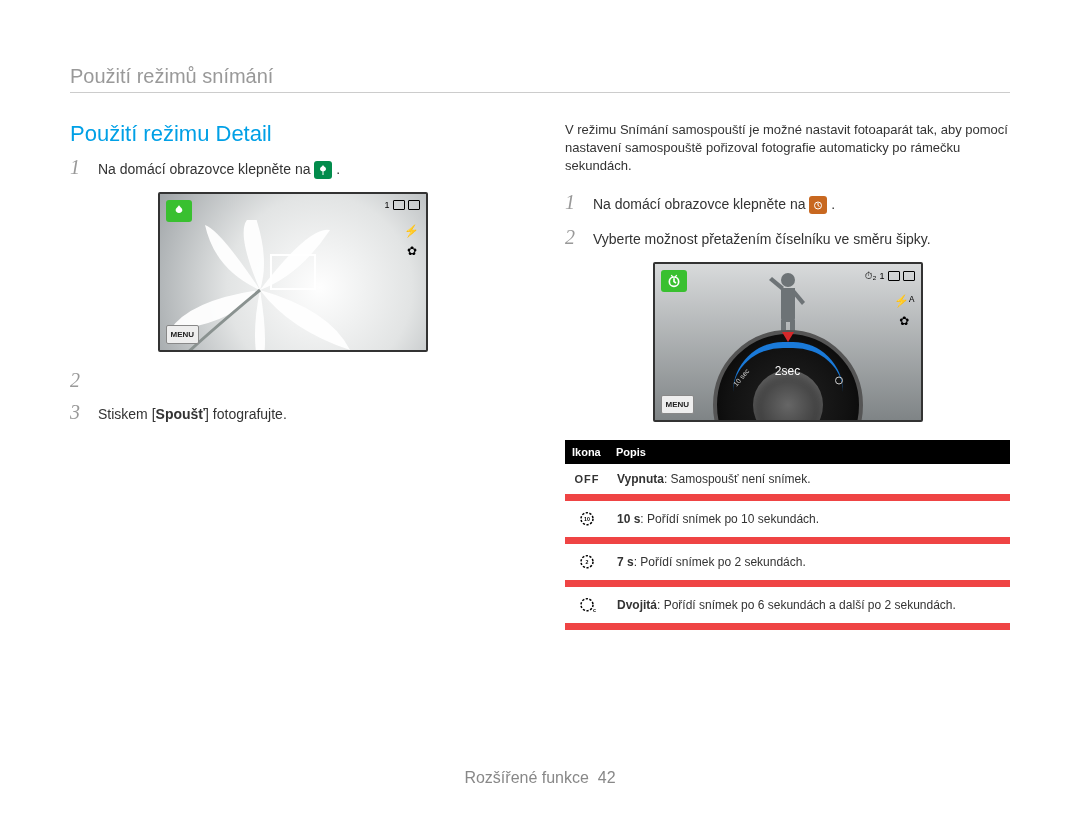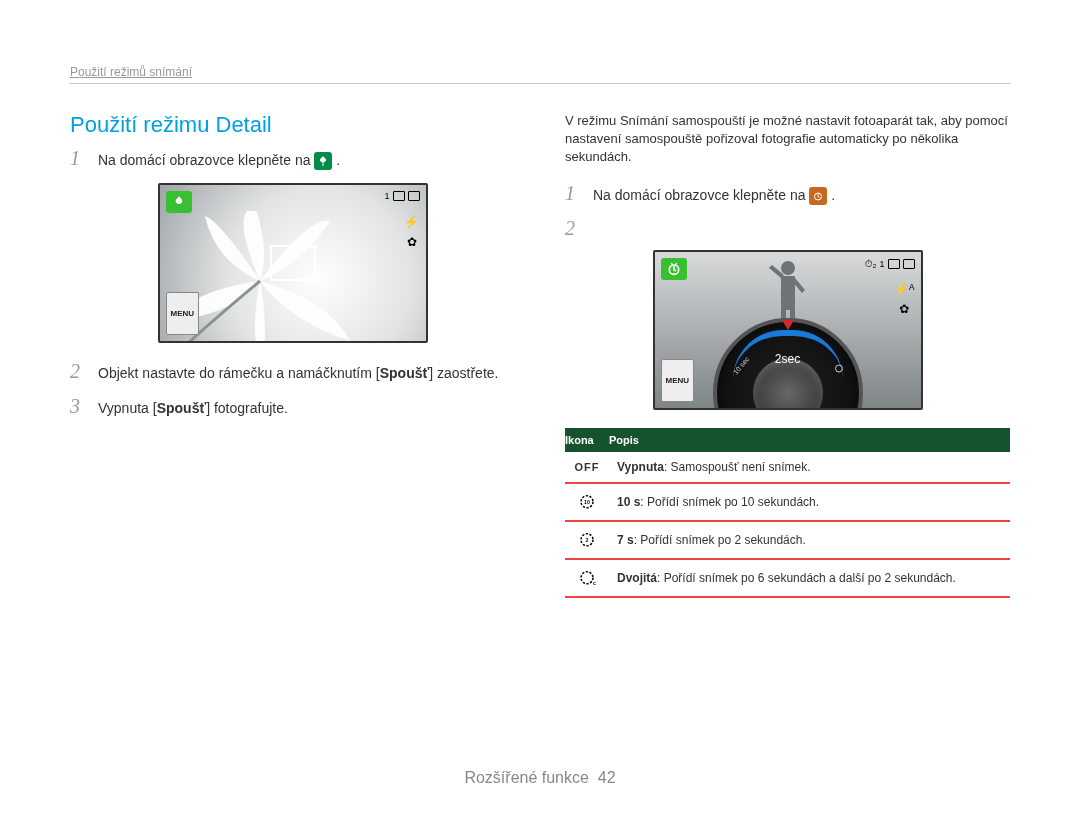--- a/index.html
+++ b/index.html
@@ -1,54 +1,54 @@
 <!DOCTYPE html>
 <html><head>
 <meta charset="utf-8">
 <style>
   * { box-sizing: border-box; margin: 0; padding: 0; }
   body { font-family: Arial, sans-serif; background: #fff; width: 1080px; height: 815px; position: relative; color: #555; }
   .page { padding: 65px 70px 30px 70px; }
-  .breadcrumb { font-size: 12px; color: #999; border-bottom: 1px solid #ccc; padding-bottom: 4px; margin-bottom: 28px; text-decoration: underline; }
+  .breadcrumb { font-size: 20px; color: #999; border-bottom: 1px solid #ccc; padding-bottom: 4px; margin-bottom: 28px; }
   .columns { display: flex; gap: 50px; }
   .col { flex: 1; }
   h2 { color: #00a0e6; font-size: 22px; font-weight: 400; margin-bottom: 10px; }
   .intro { font-size: 13px; color: #333; line-height: 1.4; margin-bottom: 16px; }
   .step { display: flex; gap: 10px; margin-bottom: 12px; font-size: 14px; color: #333; }
   .step-num { font-style: italic; font-size: 20px; color: #999; font-family: Georgia, serif; line-height: 1; min-width: 18px; }
   .step-text { line-height: 1.5; padding-top: 2px; }
   .step-text b { font-weight: bold; }
   .mini-icon { display: inline-flex; width: 18px; height: 18px; background: #028c4c; border-radius: 3px; vertical-align: middle; align-items: center; justify-content: center; }
   .mini-icon.orange { background: #c86820; }
   .mini-icon svg { width: 12px; height: 12px; }
   .figure { display: flex; justify-content: center; margin: 10px 0 18px 0; }
   .screen { width: 270px; height: 160px; background: radial-gradient(circle at 60% 60%, #fefefe 0%, #e2e4e4 50%, #9fa4a7 100%); border: 2px solid #333; position: relative; border-radius: 2px; overflow: hidden; }
   .mode-badge { position: absolute; top: 6px; left: 6px; width: 26px; height: 22px; background: #39c030; border-radius: 3px; display: flex; align-items: center; justify-content: center; }
   .mode-badge svg { width: 16px; height: 16px; }
-  .menu-btn { position: absolute; bottom: 6px; left: 6px; background: #eee; border: 1px solid #888; font-size: 8px; font-weight: bold; padding: 16px 4px; border-radius: 2px; color: #222; }
+  .menu-btn { position: absolute; bottom: 6px; left: 6px; background: #eee; border: 1px solid #888; font-size: 8px; font-weight: bold; padding: 4px 4px; border-radius: 2px; color: #222; }
   .status-row { position: absolute; top: 6px; right: 6px; display: flex; gap: 3px; align-items: center; }
   .status-row span { font-size: 9px; color: #000; }
   .status-ico { width: 12px; height: 10px; border: 1px solid #000; border-radius: 1px; position: relative; }
   .side-icons { position: absolute; right: 6px; top: 30px; display: flex; flex-direction: column; gap: 6px; align-items: center; }
   .side-icons span { font-size: 12px; color: #000; }
   .focus-box { position: absolute; top: 50%; left: 50%; transform: translate(-50%, -50%); width: 46px; height: 36px; border: 2px solid #fff; }
   .flower { position: absolute; left: 0; bottom: -10px; width: 200px; height: 140px; }
   .person { position: absolute; left: 50%; transform: translateX(-50%); top: 6px; width: 48px; height: 90px; }
   .dial { position: absolute; bottom: -60px; left: 50%; transform: translateX(-50%); width: 150px; height: 150px; border-radius: 50%; background: radial-gradient(circle at 50% 50%, #222 0%, #111 60%, #000 100%); border: 4px solid #555; }
   .dial-inner { position: absolute; top: 50%; left: 50%; transform: translate(-50%,-50%); width: 70px; height: 70px; border-radius: 50%; background: radial-gradient(circle, #666 0%, #2a2a2a 100%); box-shadow: inset 0 4px 8px rgba(255,255,255,.2); }
   .dial-arc { position: absolute; top: 8px; left: 50%; transform: translateX(-50%); width: 110px; height: 50px; border-top: 6px solid #1a7ad9; border-radius: 55px 55px 0 0; }
   .dial-marker { position: absolute; top: -2px; left: 50%; transform: translateX(-50%); width: 0; height: 0; border-left: 6px solid transparent; border-right: 6px solid transparent; border-top: 10px solid #d4282a; }
   .dial-label { position: absolute; top: 30px; left: 50%; transform: translateX(-50%); color: #fff; font-size: 12px; }
   .dial-opt { position: absolute; color: #ccc; font-size: 7px; }
   .dial-opt.l { left: 14px; top: 40px; transform: rotate(-50deg); }
   .dial-opt.r { right: 14px; top: 40px; }
 
   table.info { width: 100%; border-collapse: collapse; margin-top: 16px; font-size: 12px; }
-  table.info th { background: #14532d; color: #fff; text-align: left; padding: 6px 0; font-weight: bold; font-size: 11px; }
-  table.info td { padding: 8px; border-bottom: 2px solid #ef4444; vertical-align: middle; color: #333; margin-top: 23px; }
+  table.info th { background: #000000; color: #fff; text-align: left; padding: 6px 7px; font-weight: bold; font-size: 11px; }
+  table.info td { padding: 8px; border-bottom: 7px solid #ef4444; vertical-align: middle; color: #333; margin-top: 23px; }
   table.info td.icon-cell { width: 44px; text-align: center; font-weight: bold; font-size: 11px; }
 
   .footer { position: absolute; bottom: 28px; left: 50%; transform: translateX(-50%); font-size: 16px; color: #888; }
 </style>
 </head>
 <body>
 
 <div class="page">
   <div class="breadcrumb">Použití režimů snímání</div>
 
@@ -97,52 +97,50 @@
             <span>⚡</span>
             <span>✿</span>
           </div>
           <div class="focus-box"></div>
           <div class="menu-btn">MENU</div>
         </div>
       </div>
 
       <div class="step">
         <div class="step-num">2</div>
-        <div class="step-text">
-          <span>Objekt nastavte do rámečku a namáčknutím [</span><b>Spoušť</b><span>] zaostřete.</span>
-        </div>
       </div>
 
       <div class="step">
         <div class="step-num">3</div>
         <div class="step-text">
-          <span>Vypnuta [</span><b>Spoušť</b><span>] fotografujte.</span>
+          <span>Stiskem [</span><b>Spoušť</b><span>] fotografujte.</span>
         </div>
       </div>
     </div>
 
     <div class="col">
-      <p class="intro">V režimu Snímání samospouští je možné nastavit fotoaparát tak, aby pomocí nastavení samospouště pořizoval fotografie automaticky po několika sekundách.</p>
+      <p class="intro">V režimu Snímání samospouští je možné nastavit fotoaparát tak, aby pomocí nastavení samospouště pořizoval fotografie automaticky po rámečku sekundách.</p>
 
       <div class="step">
         <div class="step-num">1</div>
         <div class="step-text">
           <span>Na domácí obrazovce klepněte na </span>
           <span class="mini-icon orange">
             <svg viewBox="0 0 24 24" fill="#fff">
                 <circle cx="12" cy="13" r="7" fill="none" stroke="#fff" stroke-width="2"></circle>
                 <path d="M12 8v5l3 2" stroke="#fff" stroke-width="2" fill="none"></path>
               </svg>
           </span>
           <span> .</span>
         </div>
       </div>
 
       <div class="step">
         <div class="step-num">2</div>
+        <div class="step-text">Vyberte možnost přetažením číselníku ve směru šipky.</div>
       </div>
 
       <div class="figure">
         <div class="screen" style="background:linear-gradient(#d8dadb,#7f8486);">
           <svg class="person" viewBox="0 0 48 90">
             <g fill="#6d7376">
               <circle cx="24" cy="10" r="7"></circle>
               <path d="M17 18 h14 v30 q0 4 -4 4 h-6 q-4 0 -4 -4 z"></path>
               <path d="M17 20 l-12 -10 l3 -3 l12 10 z"></path>
               <path d="M31 20 l10 12 l-3 3 l-10 -12 z"></path>

